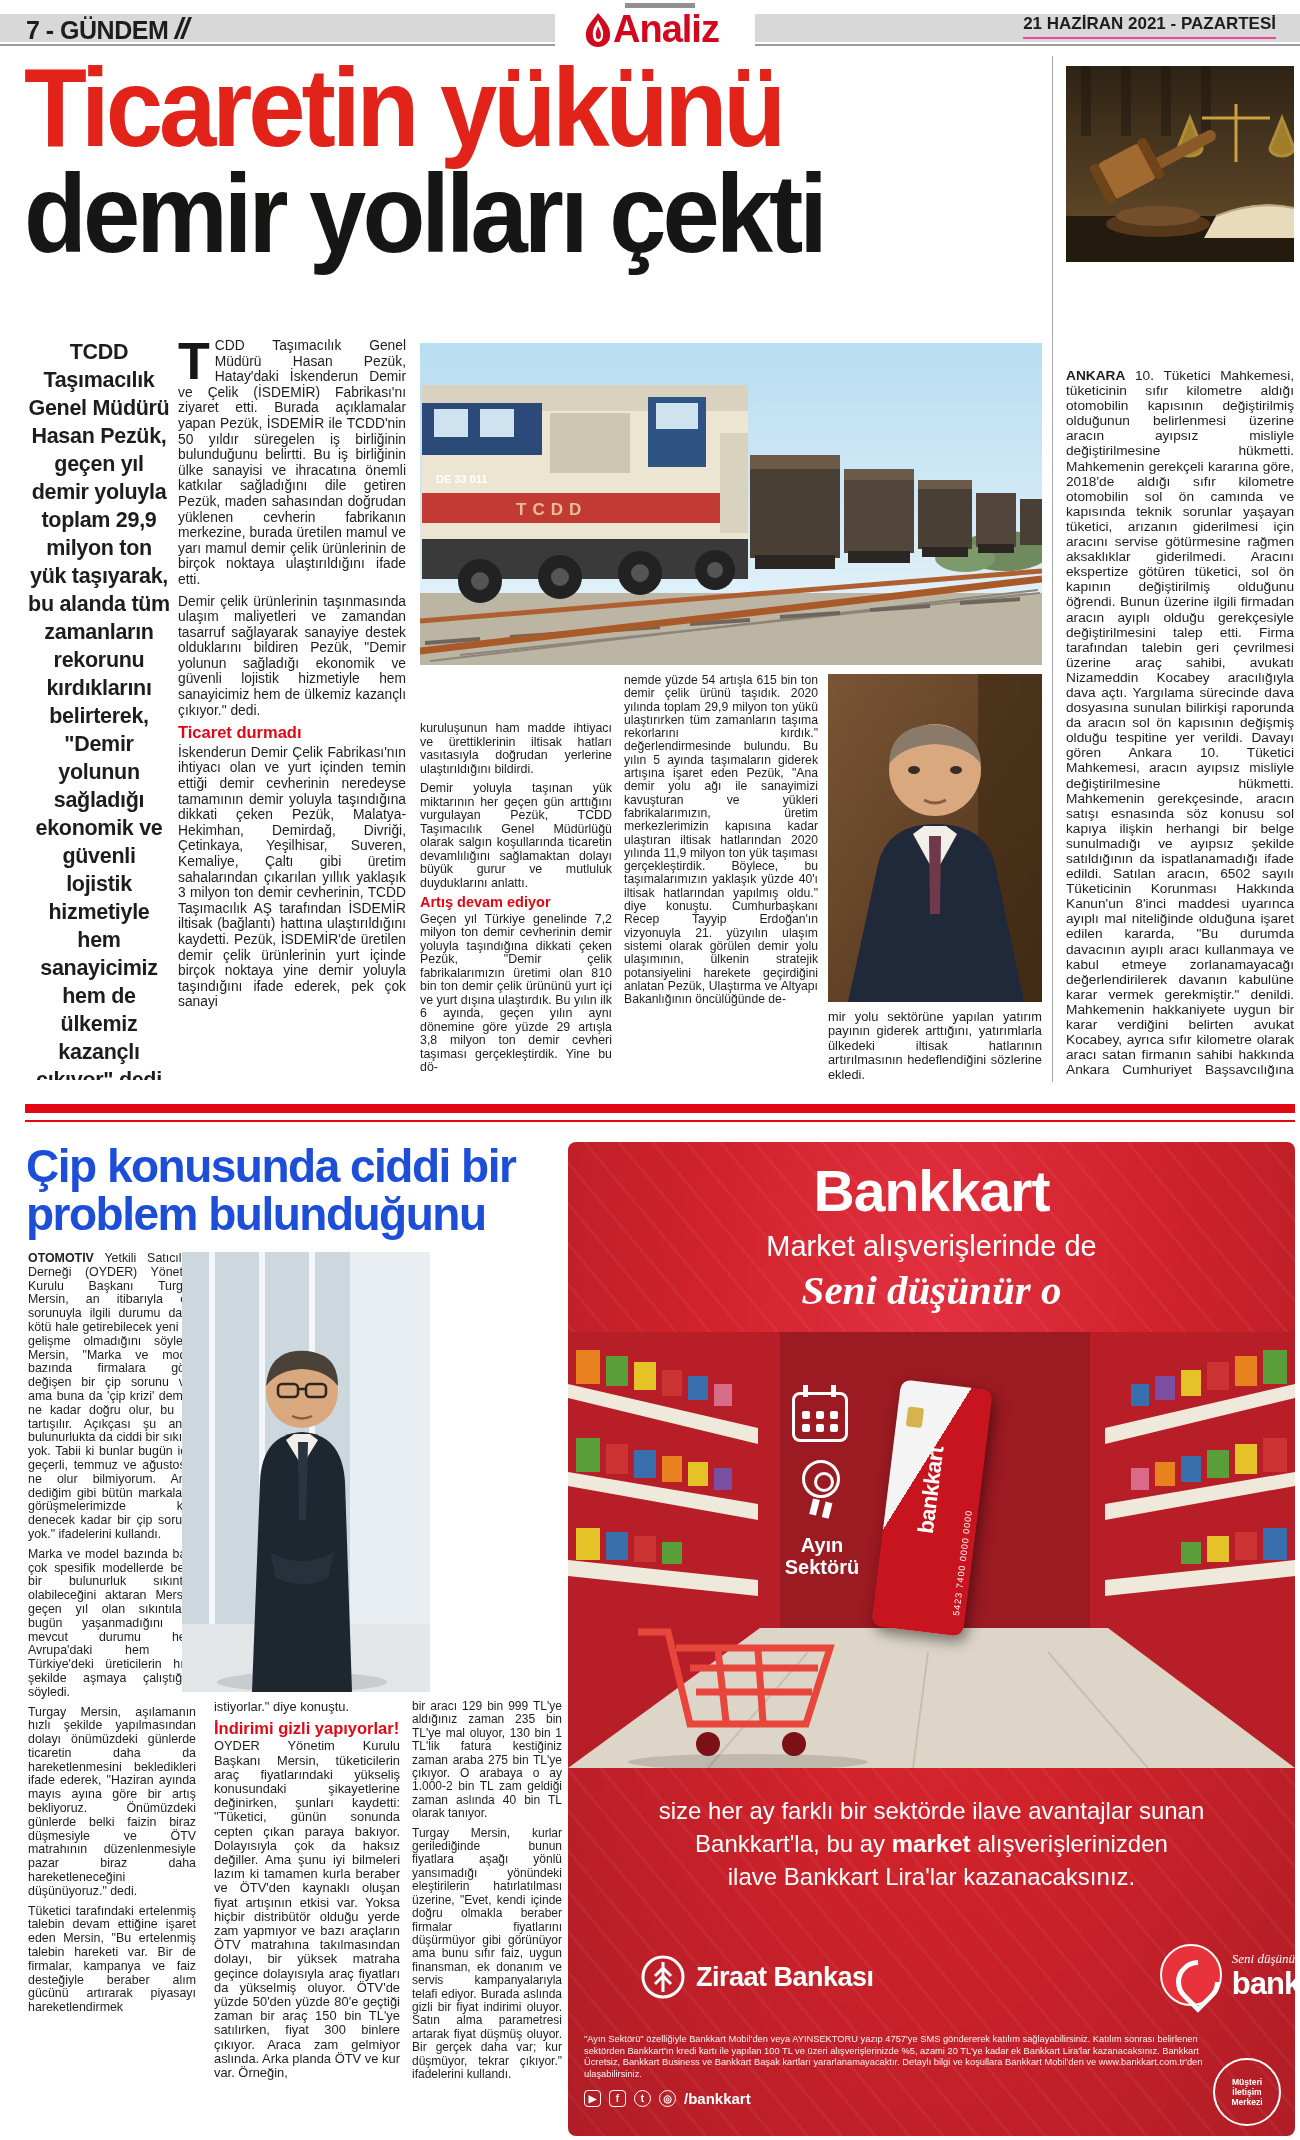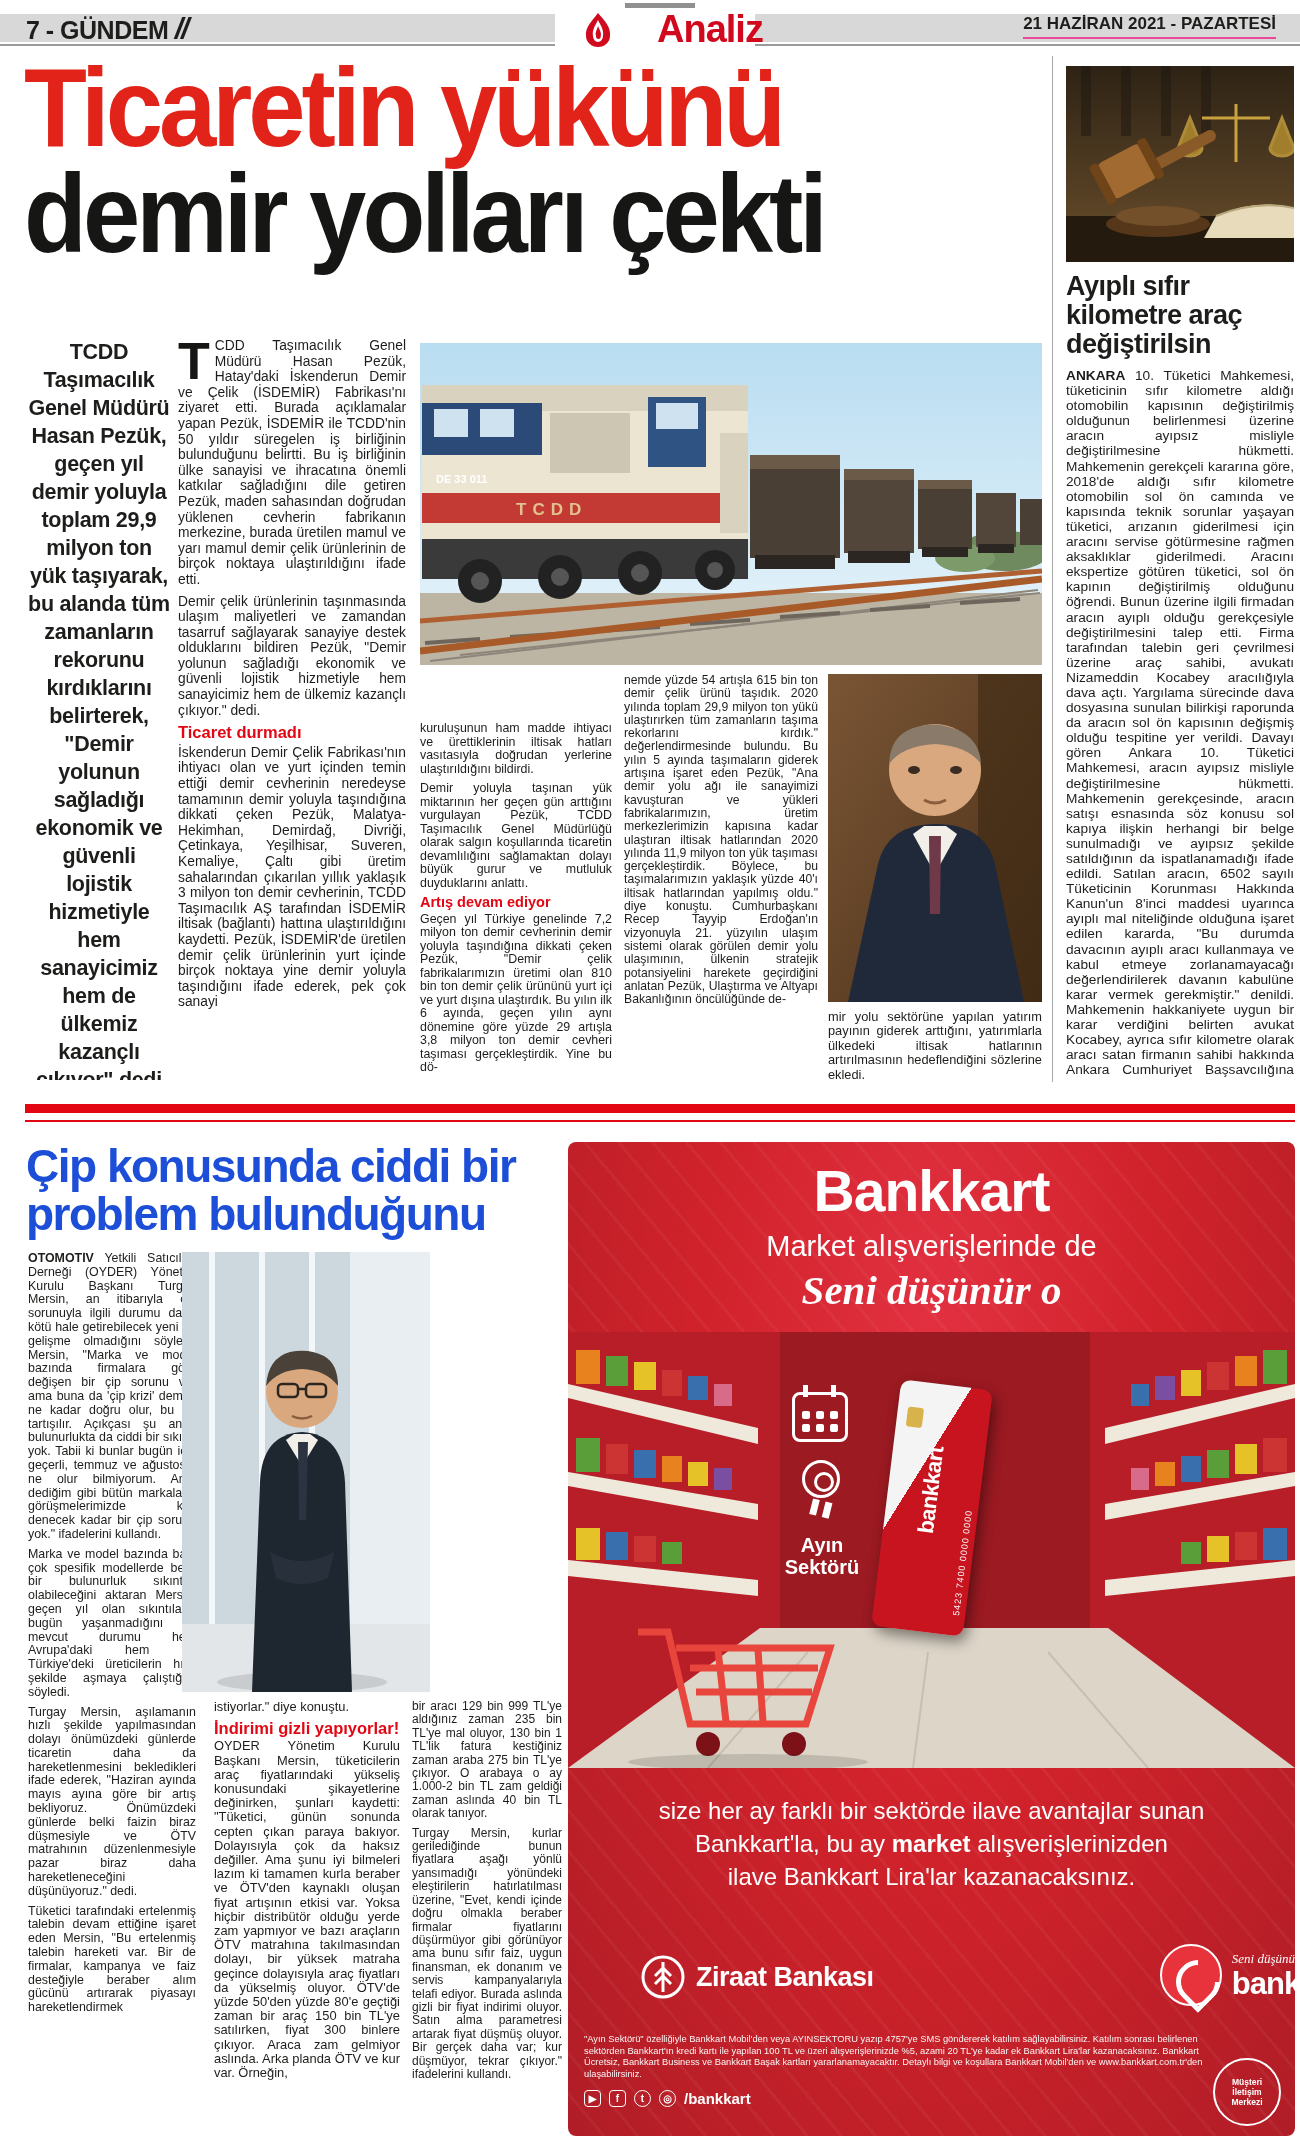--- a/index.html
+++ b/index.html
@@ -8,21 +8,21 @@
           overflow:hidden; color:#1d1d1b; }
 
   
   .header-bar { position:absolute; left:0; top:14px; width:1300px; height:28px; background:#d8d8d8; }
   .header-underline { position:absolute; left:0; top:44px; width:1300px; height:2px; background:#9a9a9a; }
   .section-title { position:absolute; left:26px; top:12px; font-size:25px; font-weight:800; letter-spacing:-0.5px; }
   .section-slashes { font-style:italic; font-weight:800; font-size:30px; letter-spacing:-2px; }
   .masthead-box { position:absolute; left:555px; top:0; width:200px; height:46px; background:#fff; text-align:center; }
   .masthead-tagline { position:absolute; left:70px; top:3px; width:70px; height:5px; background:#555; opacity:.65; }
   .masthead-logo { position:absolute; left:28px; top:8px; display:flex; align-items:center; }
-  .masthead-text { color:#d1091e; font-size:38px; font-weight:800; letter-spacing:-1px;margin-left:44px; }
+  .masthead-text { color:#d1091e; font-size:38px; font-weight:800; letter-spacing:-1px; }
   .header-date { position:absolute; right:24px; top:14px; font-size:17px; font-weight:700; border-bottom:2px solid #ec4899; padding-bottom:3px; }
 
   
   .hl { position:absolute; left:24px; font-weight:800; letter-spacing:-4px; line-height:1; transform:scaleY(1.08); transform-origin:top left; }
   .hl1 { top:52px; color:#e2231a; font-size:103px; }
   .hl2 { top:158px; color:#161615; font-size:103px; }
 
   
   .col { position:absolute; text-align:justify; overflow:hidden; }
   .col p { margin:0 0 6px 0; }
@@ -273,21 +273,20 @@
     <path d="M150 150 q40 -16 78 -8" stroke="#b8a87c" stroke-width="2" fill="none"></path>
     <g transform="rotate(-28 95 95)">
       <rect x="60" y="90" width="96" height="12" rx="6" fill="#8a5a28"></rect>
       <rect x="34" y="68" width="52" height="40" rx="8" fill="#a06a30"></rect>
       <rect x="28" y="66" width="10" height="44" rx="4" fill="#6e4418"></rect>
       <rect x="82" y="66" width="10" height="44" rx="4" fill="#6e4418"></rect>
     </g>
     <ellipse cx="92" cy="158" rx="52" ry="13" fill="#56371a"></ellipse>
     <ellipse cx="92" cy="150" rx="42" ry="10" fill="#74502a"></ellipse>
   </svg>
-  <div class="sb-title">Ayıplı sıfır kilometre araç değiştirilsin</div>
   <div class="col sb-body">
     <p><span class="lead-in">ANKARA</span> <span>10. Tüketici Mahkemesi, tüketicinin sıfır kilometre aldığı otomobilin kapısının değiştirilmiş olduğunun belirlenmesi üzerine aracın ayıpsız misliyle değiştirilmesine hükmetti. Mahkemenin gerekçeli kararına göre, 2018'de aldığı sıfır kilometre otomobilin sol ön camında ve kapısında teknik sorunlar yaşayan tüketici, arızanın giderilmesi için aracını servise götürmesine rağmen aksaklıklar giderilmedi. Aracını ekspertize götüren tüketici, sol ön kapının değiştirilmiş olduğunu öğrendi. Bunun üzerine ilgili firmadan aracın ayıplı olduğu gerekçesiyle değiştirilmesini talep etti. Firma tarafından talebin geri çevrilmesi üzerine araç sahibi, avukatı Nizameddin Kocabey aracılığıyla dava açtı. Yargılama sürecinde dava dosyasına sunulan bilirkişi raporunda da aracın sol ön kapısının değişmiş olduğu tespitine yer verildi. Davayı gören Ankara 10. Tüketici Mahkemesi, aracın ayıpsız misliyle değiştirilmesine hükmetti. Mahkemenin gerekçesinde, aracın satışı esnasında söz konusu sol kapıya ilişkin herhangi bir belge sunulmadığı ve ayıpsız şekilde satıldığının da ispatlanamadığı ifade edildi. Satılan aracın, 6502 sayılı Tüketicinin Korunması Hakkında Kanun'un 8'inci maddesi uyarınca ayıplı mal niteliğinde olduğuna işaret edilen kararda, "Bu durumda davacının ayıplı aracı kullanmaya ve kabul etmeye zorlanamayacağı değerlendirilerek davanın kabulüne karar vermek gerekmiştir." denildi. Mahkemenin hakkaniyete uygun bir karar verdiğini belirten avukat Kocabey, ayrıca sıfır kilometre olarak aracı satan firmanın sahibi hakkında Ankara Cumhuriyet Başsavcılığına dolandırıcılık suçundan şikayette bulunduğunu bildirdi.</span></p>
   </div>
 
   <div class="red-rule"></div>
   <div class="red-rule-thin"></div>
 
   <div class="b-title">
     <span>Çip konusunda ciddi bir</span><br>
     <span>problem bulunduğunu</span>

